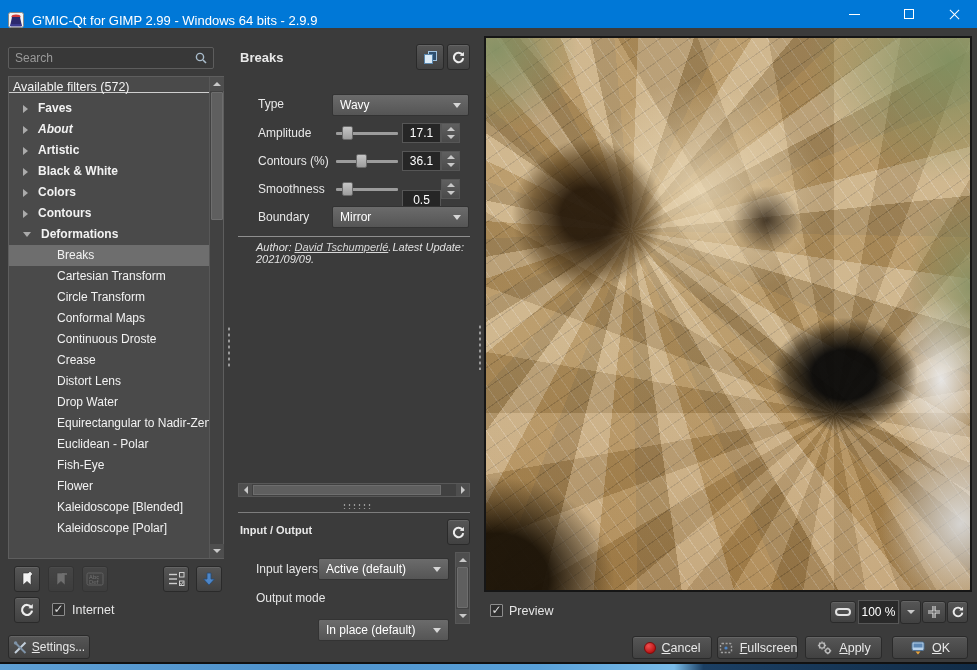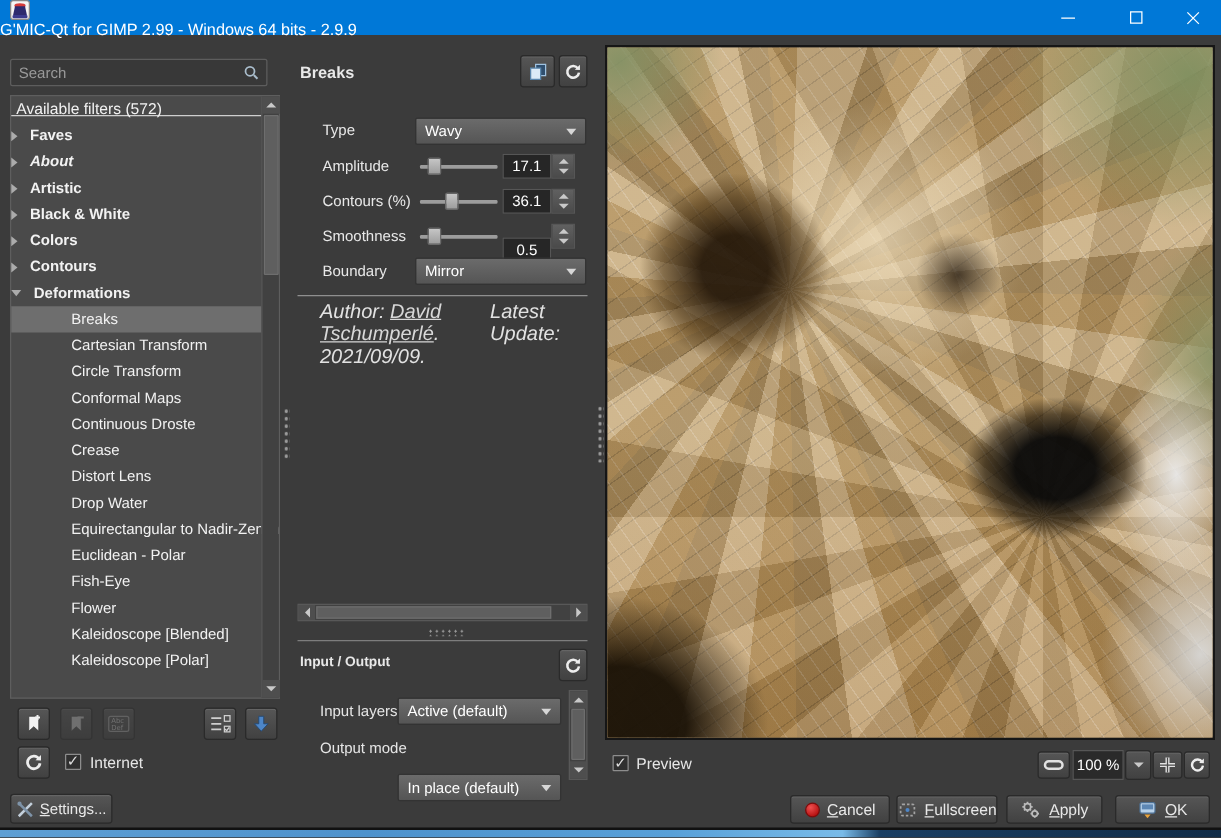--- a/index.html
+++ b/index.html
@@ -2,21 +2,21 @@
 <html><head>
 <meta charset="utf-8">
 <style>
   * { margin:0; padding:0; box-sizing:border-box; }
   html,body { width:977px; height:670px; overflow:hidden; background:#3b3b3b;
     font-family:"Liberation Sans","DejaVu Sans",sans-serif; }
   #app { position:relative; width:977px; height:670px; background:#3b3b3b; color:#e8e8e8; font-size:12px; }
   .abs { position:absolute; }
 
   
-  #titlebar { left:0; top:0; width:977px; height:28px; background:#0078d7; display:flex; align-items:flex-start;flex-direction:column; }
+  #titlebar { left:0; top:0; width:977px; height:28px; background:#0078d7; display:flex; align-items:flex-end; }
   #tb-icon { width:16px; height:16px; margin:0 8px 0 8px; position:relative; }
   #tb-title { color:#ffffff; font-size:13px; }
   .winbtn { position:absolute; top:0; width:45px; height:28px; display:flex; align-items:center; justify-content:center; }
   #btn-min { left:832px; } #btn-max { left:886px; } #btn-close { left:932px; }
   .min-glyph { width:11px; height:1px; background:#fff; }
   .max-glyph { width:10px; height:10px; border:1px solid #fff; }
   .x-glyph { position:relative; width:11px; height:11px; }
   .x-glyph i { position:absolute; left:-1px; top:5px; width:13px; height:1px; background:#fff; display:block; }
   .x-glyph i:first-child { transform:rotate(45deg); } .x-glyph i:last-child { transform:rotate(-45deg); }
 
@@ -47,21 +47,21 @@
     border-radius:2px; display:flex; align-items:center; }
   #search-input { flex:1; background:transparent; border:none; outline:none; color:#cfcfcf; font-size:12px;
     padding-left:6px; font-family:inherit; }
   #search-input::placeholder { color:#9a9a9a; }
   #filter-list { left:8px; top:76px; width:216px; height:483px; background:#4a4a4a; border:1px solid #5e5e5e; }
   #filter-header { height:16px; line-height:20px; padding-left:4px; border-bottom:1px solid #cfcfcf;
     font-size:12.5px; color:#f2f2f2; width:201px; }
   #tree-rows { position:absolute; left:0; top:21px; width:201px; }
   .tree-row { height:21px; line-height:21px; display:flex; align-items:center; color:#f2f2f2; white-space:nowrap; }
   .tree-row.cat .lbl { font-weight:bold; margin-left:10px; }
-  .tree-row.cat { }
+  .tree-row.cat { padding-left:14px; }
   .tree-row.child { padding-left:48px; }
   .tree-row.italic .lbl { font-style:italic; }
   .tree-row.selected { background:#6e6e6e; }
   .arrow { width:0; height:0; border-top:4px solid transparent; border-bottom:4px solid transparent; border-left:5px solid #ababab; }
   .arrow.down { border-left:4px solid transparent; border-right:4px solid transparent; border-top:5px solid #ababab; border-bottom:none; }
   .vscroll { position:absolute; right:0; top:0; width:14px; height:100%; background:#414141; border-left:1px solid #585858; }
   .scroll-btn { position:absolute; left:0; width:14px; height:14px; background:#4e4e4e; display:flex; align-items:center; justify-content:center; }
   .scroll-thumb { position:absolute; left:1px; width:12px; background:#5f5f5f; border:1px solid #6e6e6e; border-radius:1px; }
 
   .tool-btn { position:absolute; width:26px; height:26px; }
@@ -71,21 +71,21 @@
   
   #filter-title { left:240px; top:50px; font-size:13px; font-weight:bold; }
   #copy-btn { left:416px; top:44px; width:28px; height:26px; }
   #reset-params-btn { left:447px; top:44px; width:23px; height:26px; }
   .param-label { position:absolute; left:258px; font-size:12px; }
   .mid-dd { position:absolute; left:332px; width:137px; height:22px; font-size:12px; }
   .mid-slider { position:absolute; left:336px; width:62px; height:14px; }
   .mid-spin { position:absolute; left:402px; width:39px; height:20px; }
   .mid-spin-ar { position:absolute; left:441px; width:19px; height:20px; }
   #author-sep { left:238px; top:236px; width:232px; height:1px; background:#8f8f8f; }
-  #author-block { left:256px; top:241px; width:208px; font-size:16px; font-style:italic; color:#e2e2e2; }
+  #author-block { left:256px; top:241px; width:208px; font-size:11px; font-style:italic; color:#e2e2e2; }
   #author-line1 { display:flex; justify-content:space-between; }
   #author-link { text-decoration:underline; color:#d8d8d8; }
   #hscroll { left:238px; top:483px; width:232px; height:14px; background:#414141; border:1px solid #585858; }
   #hscroll .scroll-btn { top:0; height:12px; width:13px; background:#4e4e4e; }
   #h-thumb { position:absolute; left:14px; top:1px; height:10px; width:188px; background:#5f5f5f; border:1px solid #6e6e6e; }
   .dots-h { background-image:radial-gradient(#9a9a9a 1px, transparent 1.2px); background-size:5px 4px; }
   .dots-v { background-image:radial-gradient(#9a9a9a 1px, transparent 1.2px); background-size:4px 6px; }
   #splitter-h { left:342px; top:503px; width:30px; height:6px; }
   #io-sep { left:238px; top:512px; width:232px; height:1px; background:#7d7d7d; }
   #io-title { left:240px; top:524px; font-size:11px; font-weight:bold; }

